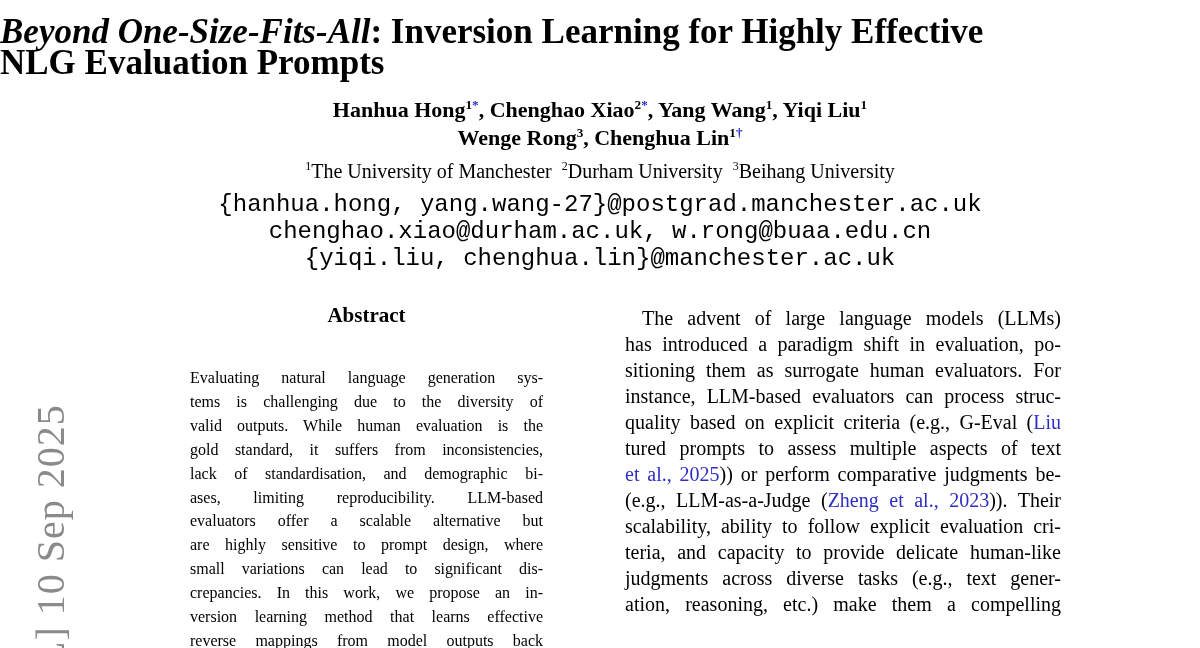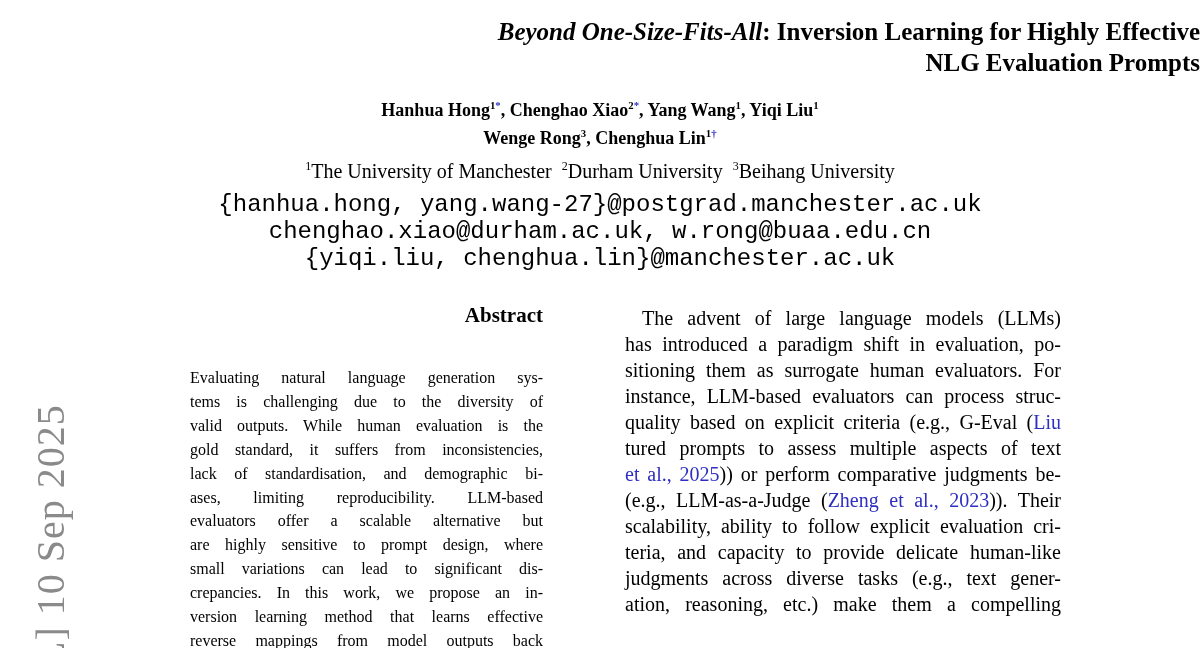--- a/index.html
+++ b/index.html
@@ -9,40 +9,40 @@
     background:var(--background, #fff); color:var(--text, #000);
     font-family:"Liberation Serif", serif;
   }
   .watermark {
     position:absolute; left:27px; top:666px;
     transform:rotate(-90deg); transform-origin:0 0;
     font-size:40px; white-space:nowrap; color:var(--watermark, #8a8a8a);
     font-family:"Liberation Serif", serif; letter-spacing:1px;
   }
   .title {
-    position:absolute; left:0; right:0; top:16px; text-align:right;
-    font-weight:bold; font-size:25px; line-height:31px;padding-left:32px;
+    position:absolute; left:0; right:0; top:16px; text-align:left;
+    font-weight:bold; font-size:35px; line-height:31px;
   }
   .title .it { font-style:italic; }
   .authors {
     position:absolute; left:0; right:0; top:96px; text-align:center;
-    font-weight:bold; font-size:18px; line-height:28px;
+    font-weight:bold; font-size:22px; line-height:28px;
   }
   .affil {
     position:absolute; left:0; right:0; top:159px; text-align:center;
     font-size:20px; line-height:24px;
   }
   .emails {
     position:absolute; left:0; right:0; top:191px;
     font-family:"Liberation Mono", monospace; font-size:24px; line-height:27px;
   }
   .emails .tline { text-align:center; text-align-last:center; }
   .abs-head {
     position:absolute; left:190px; width:353px; top:303px;
-    text-align:right; font-weight:bold; font-size:21px;
+    text-align:center; font-weight:bold; font-size:21px;
   }
   .abs-text {
     position:absolute; left:190px; width:353px; top:366px;
     font-size:16px; line-height:23.9px;
   }
   .intro-col {
     position:absolute; left:625px; width:436px; top:305px;
     font-size:20px; line-height:26px;
   }
   .intro-col .tline:first-child { text-indent:17px; }

